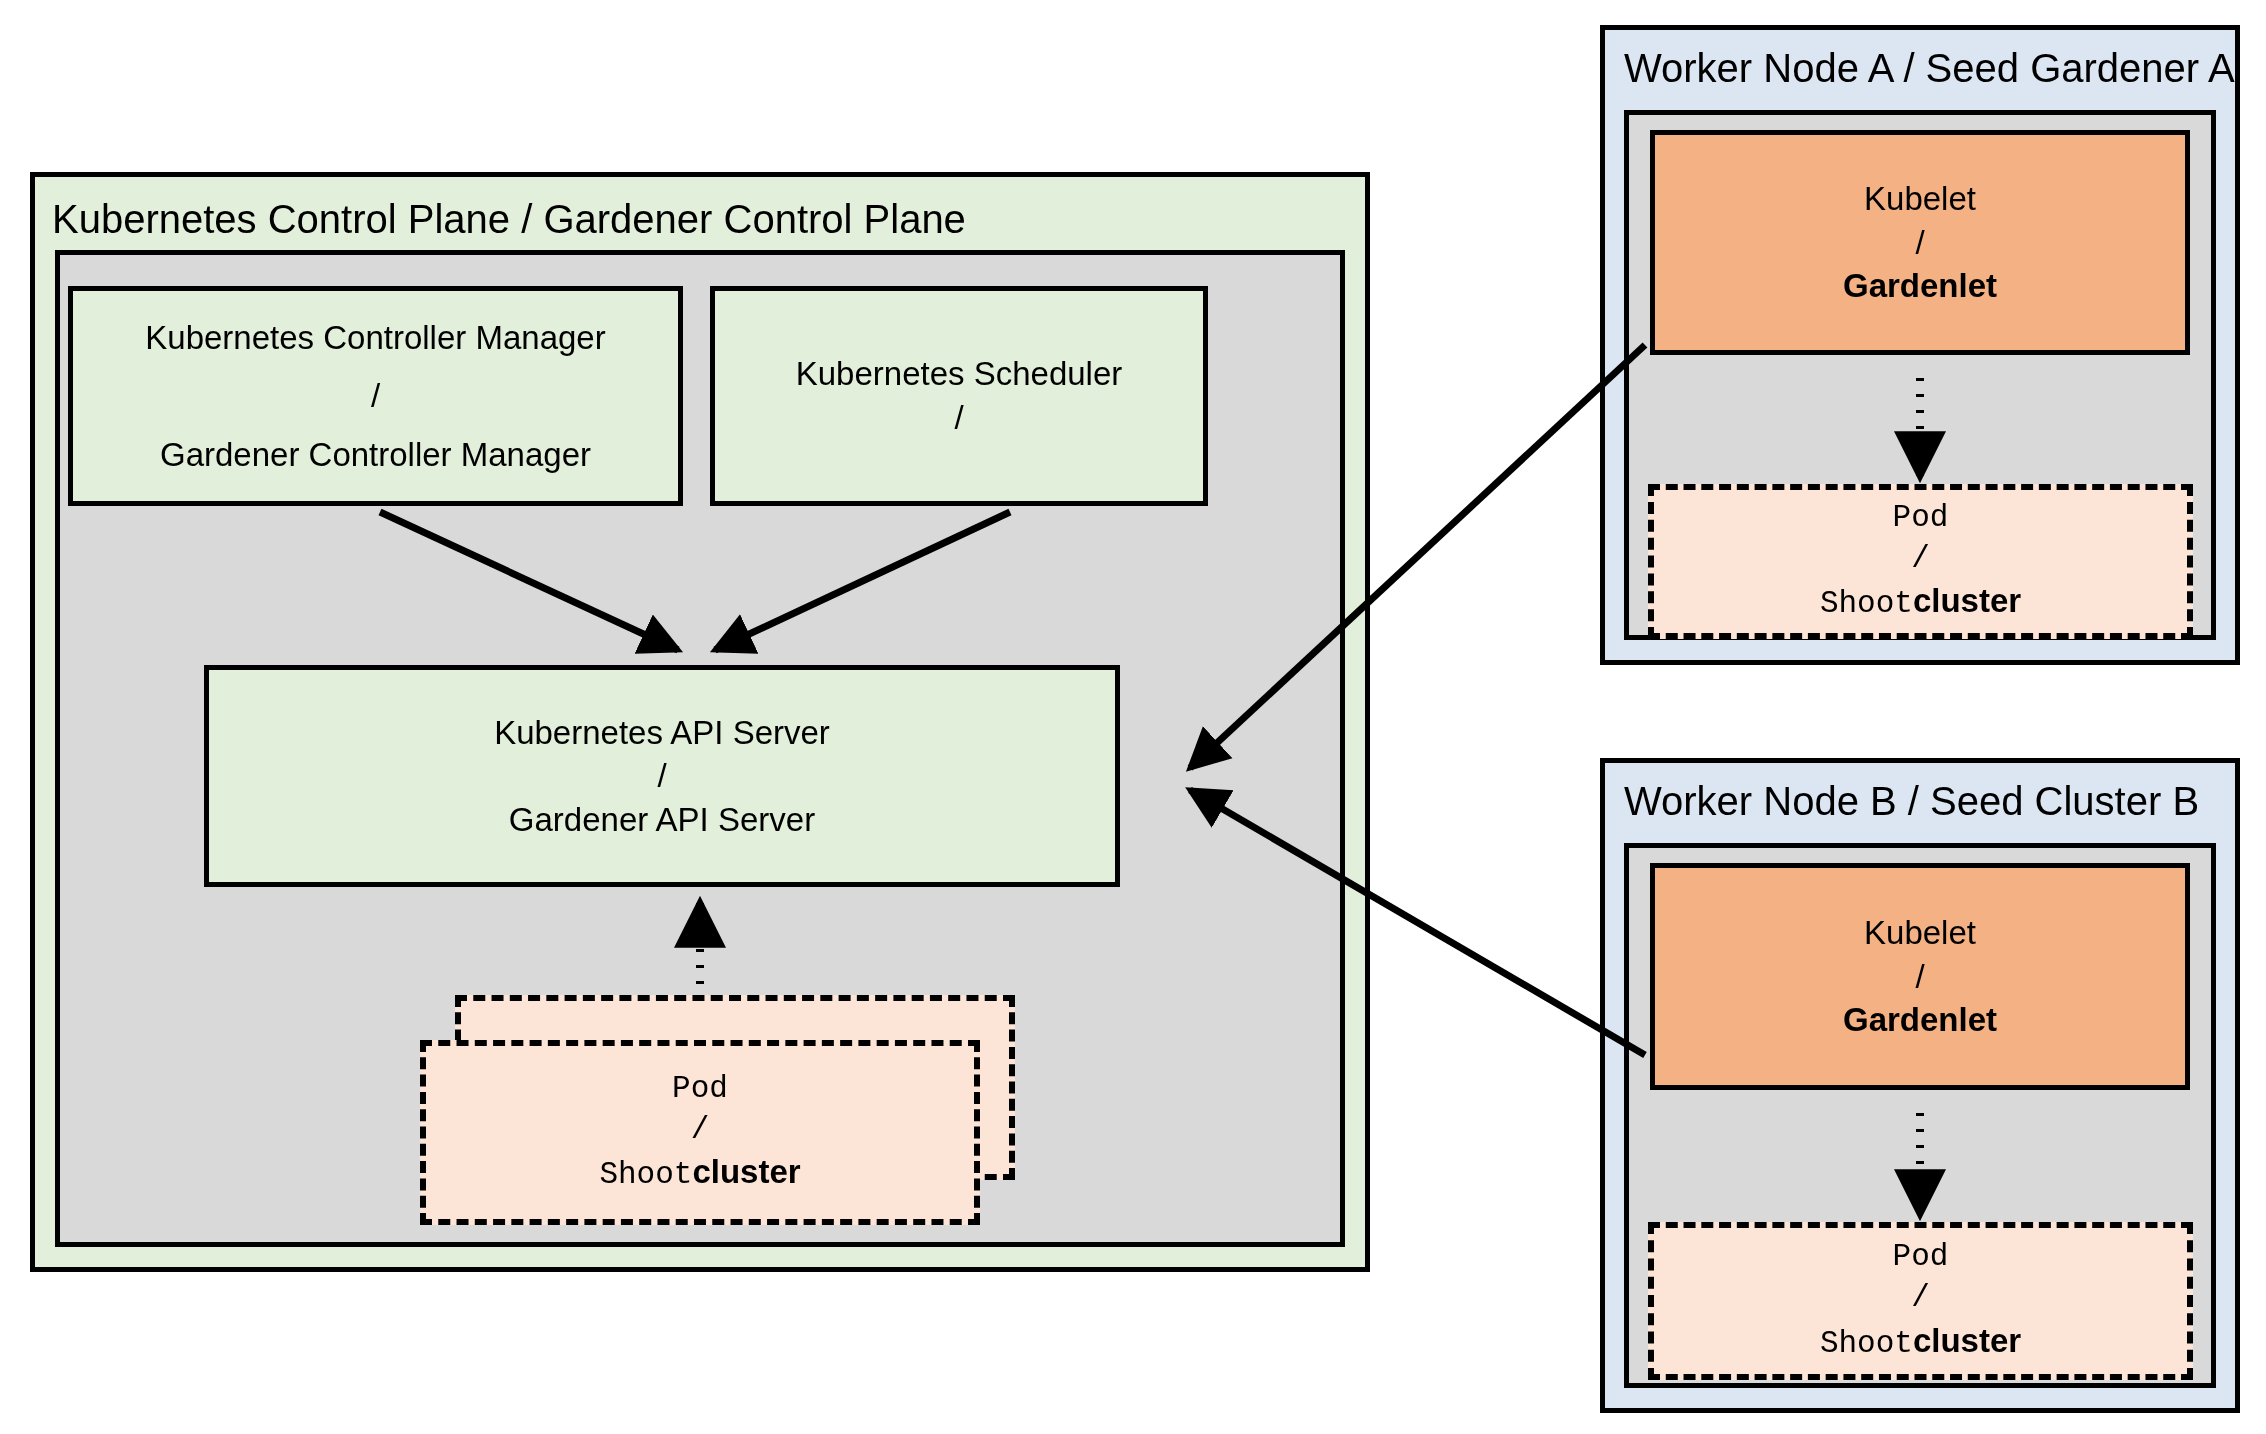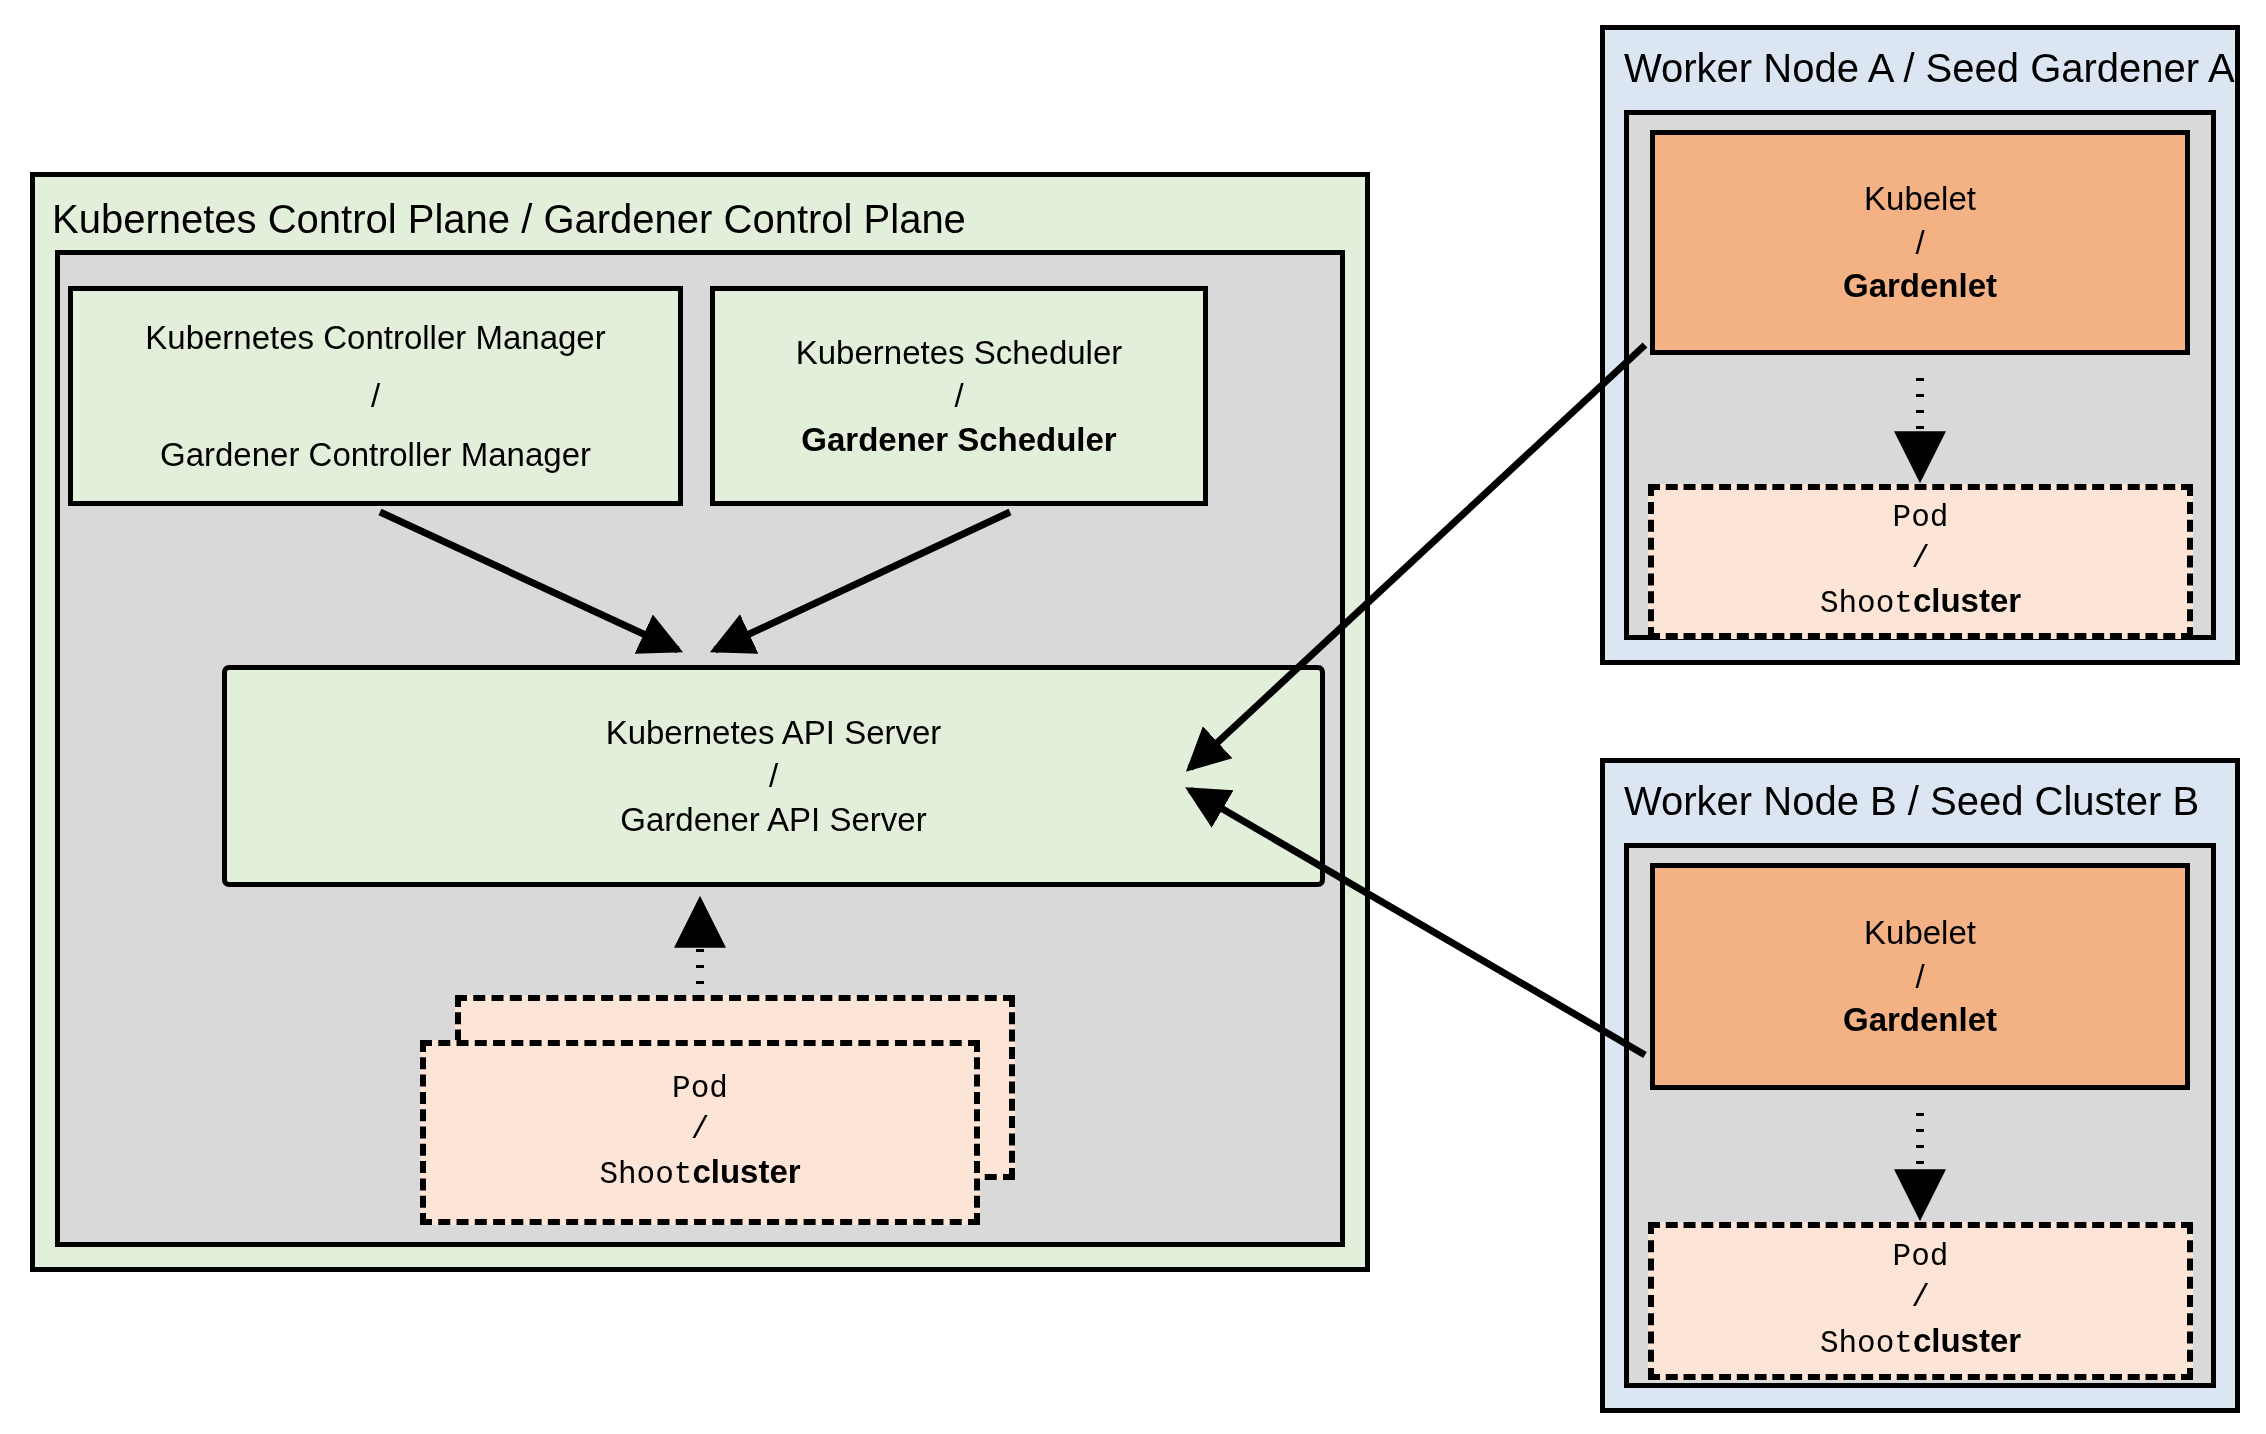--- a/index.html
+++ b/index.html
@@ -51,24 +51,23 @@
 
   <div class="node-box green" style="left:68px;top:286px;width:615px;height:220px;gap:15px;">
     <span class="ln">Kubernetes Controller Manager</span>
     <span class="ln sep">/</span>
     <span class="ln">Gardener Controller Manager</span>
   </div>
 
   <div class="node-box green" style="left:710px;top:286px;width:498px;height:220px;">
     <span class="ln">Kubernetes Scheduler</span>
     <span class="ln sep">/</span>
-    <span class="ln bold">Gardener Scheduler</span>
   </div>
 
-  <div class="node-box green" style="left:222px;top:665px;width:1103px;height:222px;border-radius:7px;">
+  <div class="node-box green" style="left:204px;top:665px;width:916px;height:222px;">
     <span class="ln">Kubernetes API Server</span>
     <span class="ln sep">/</span>
     <span class="ln">Gardener API Server</span>
   </div>
 
   <div class="pod-shadow" style="left:455px;top:995px;width:560px;height:185px;"></div>
   <div class="pod-box" style="left:420px;top:1040px;width:560px;height:185px;">
     <span class="ln mono">Pod</span>
     <span class="ln mono">/</span>
     <span class="ln mono mono-mix"><span>Shoot</span><span class="mb">cluster</span></span>

